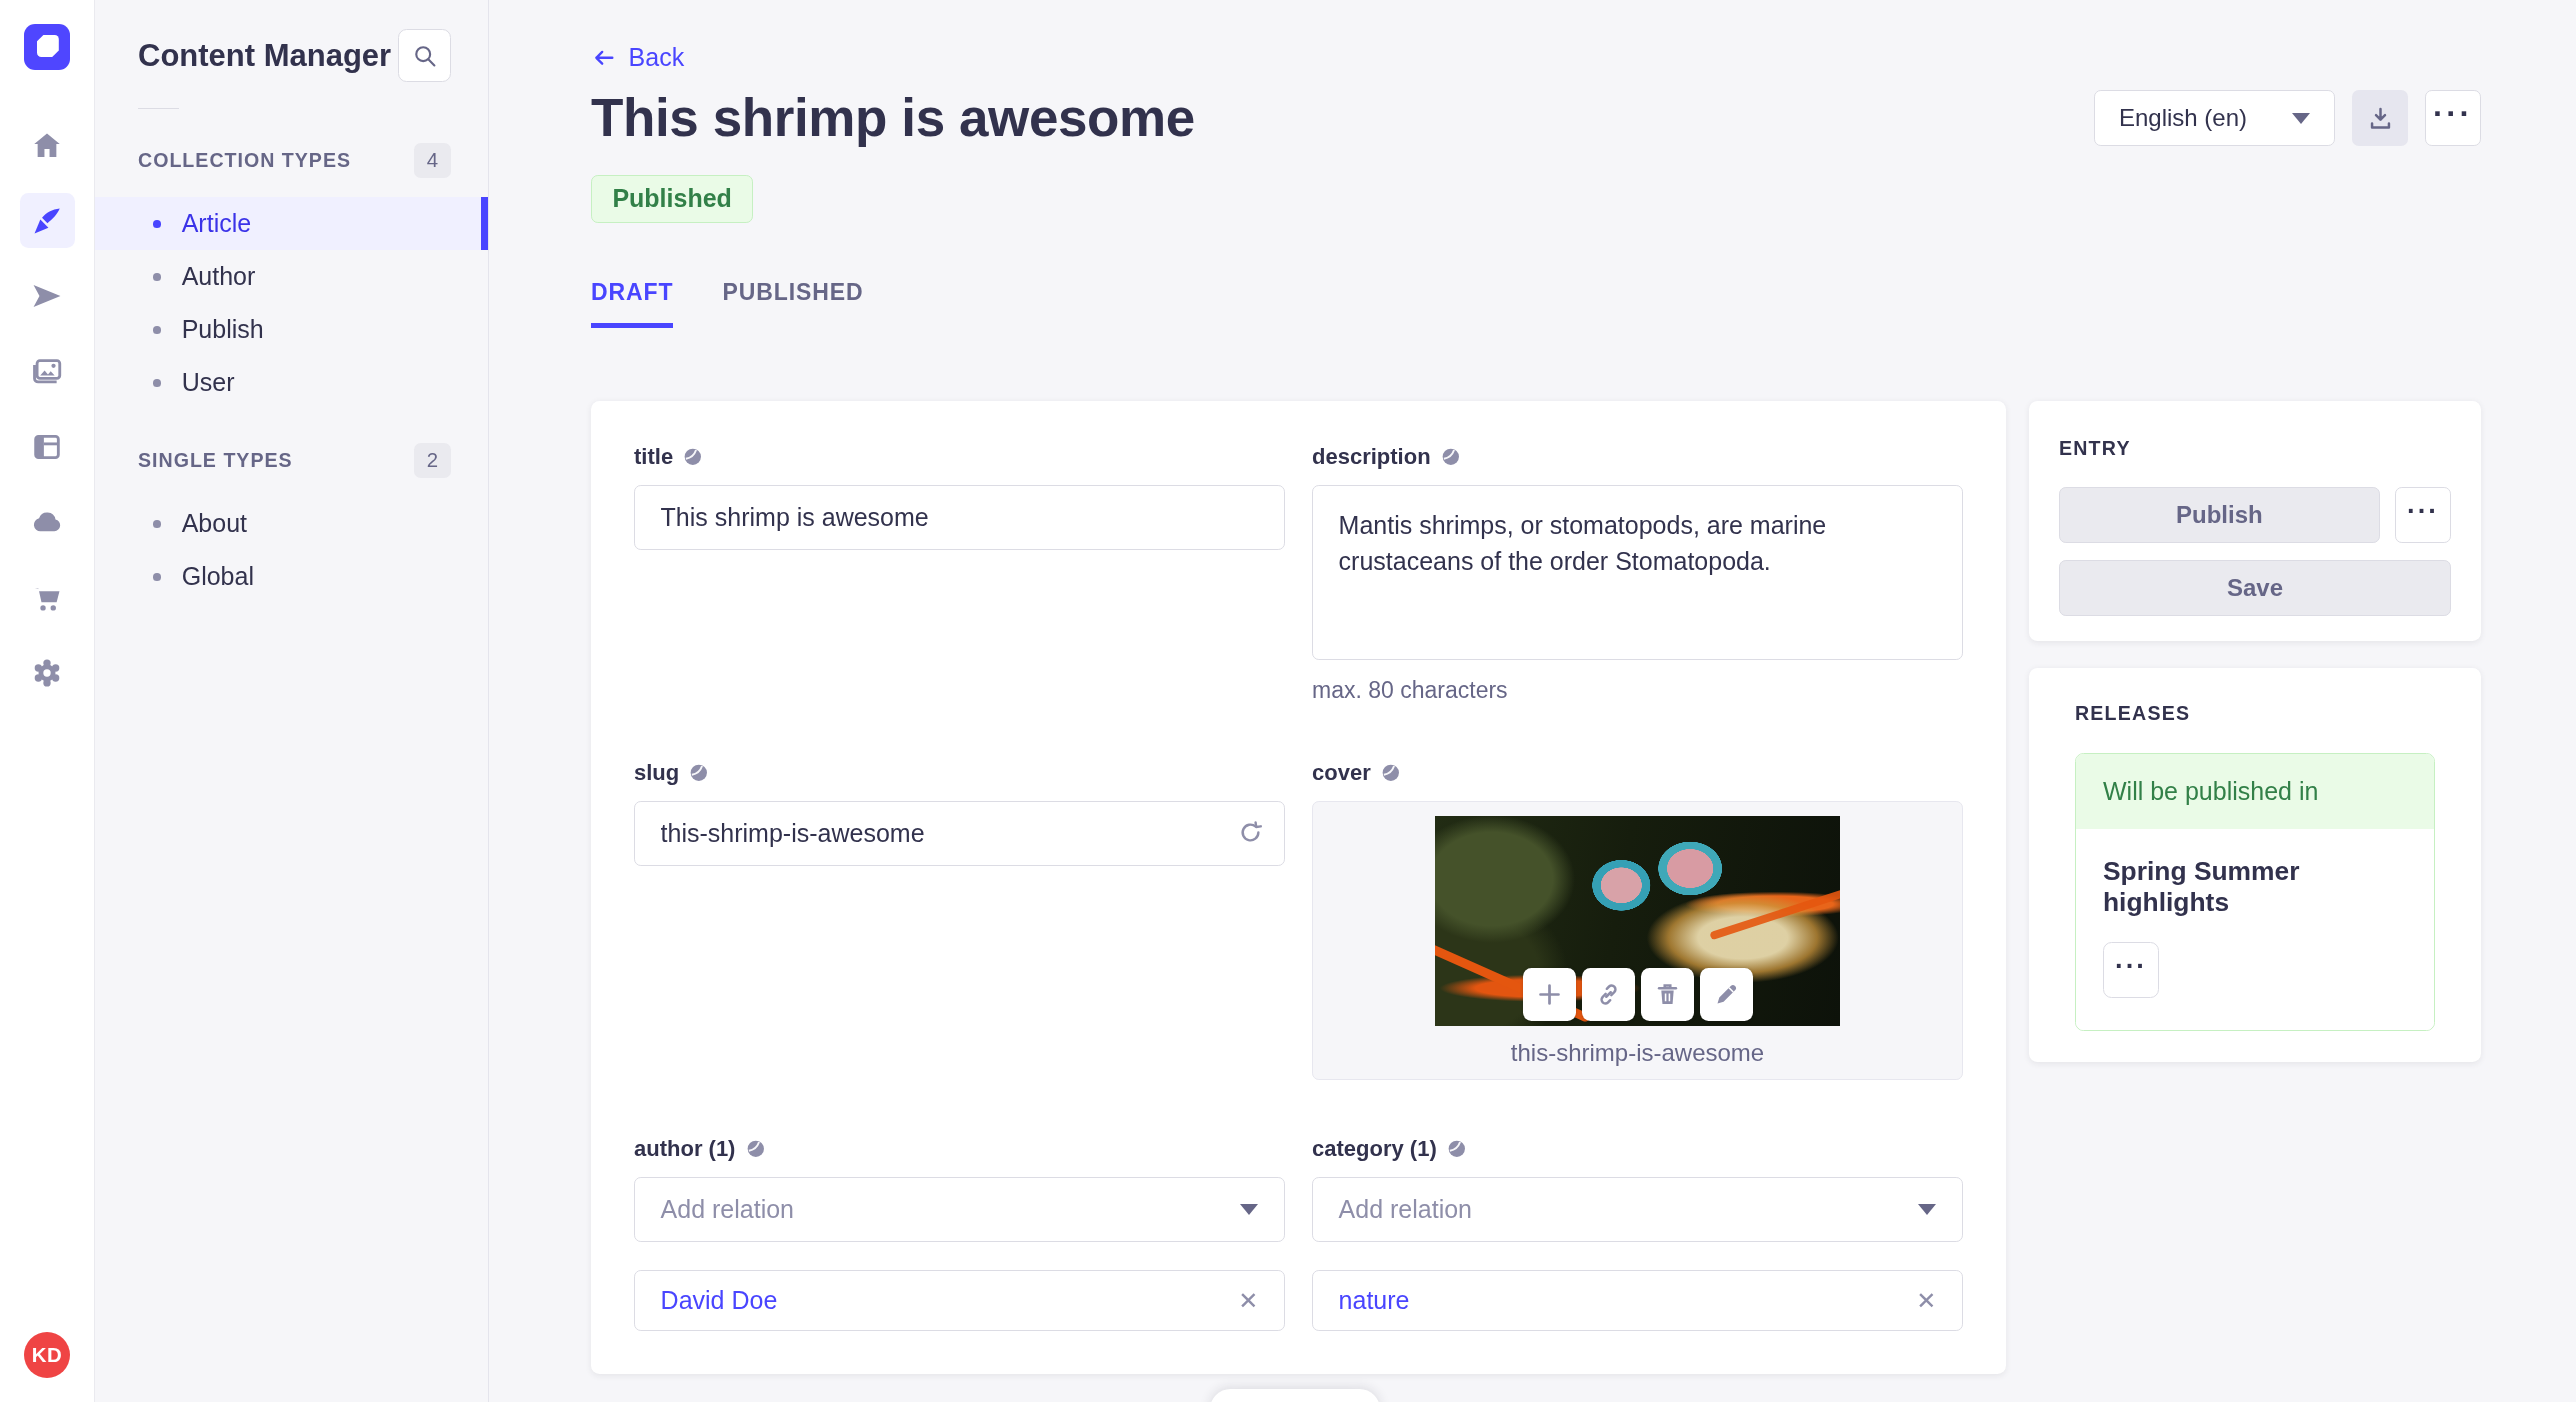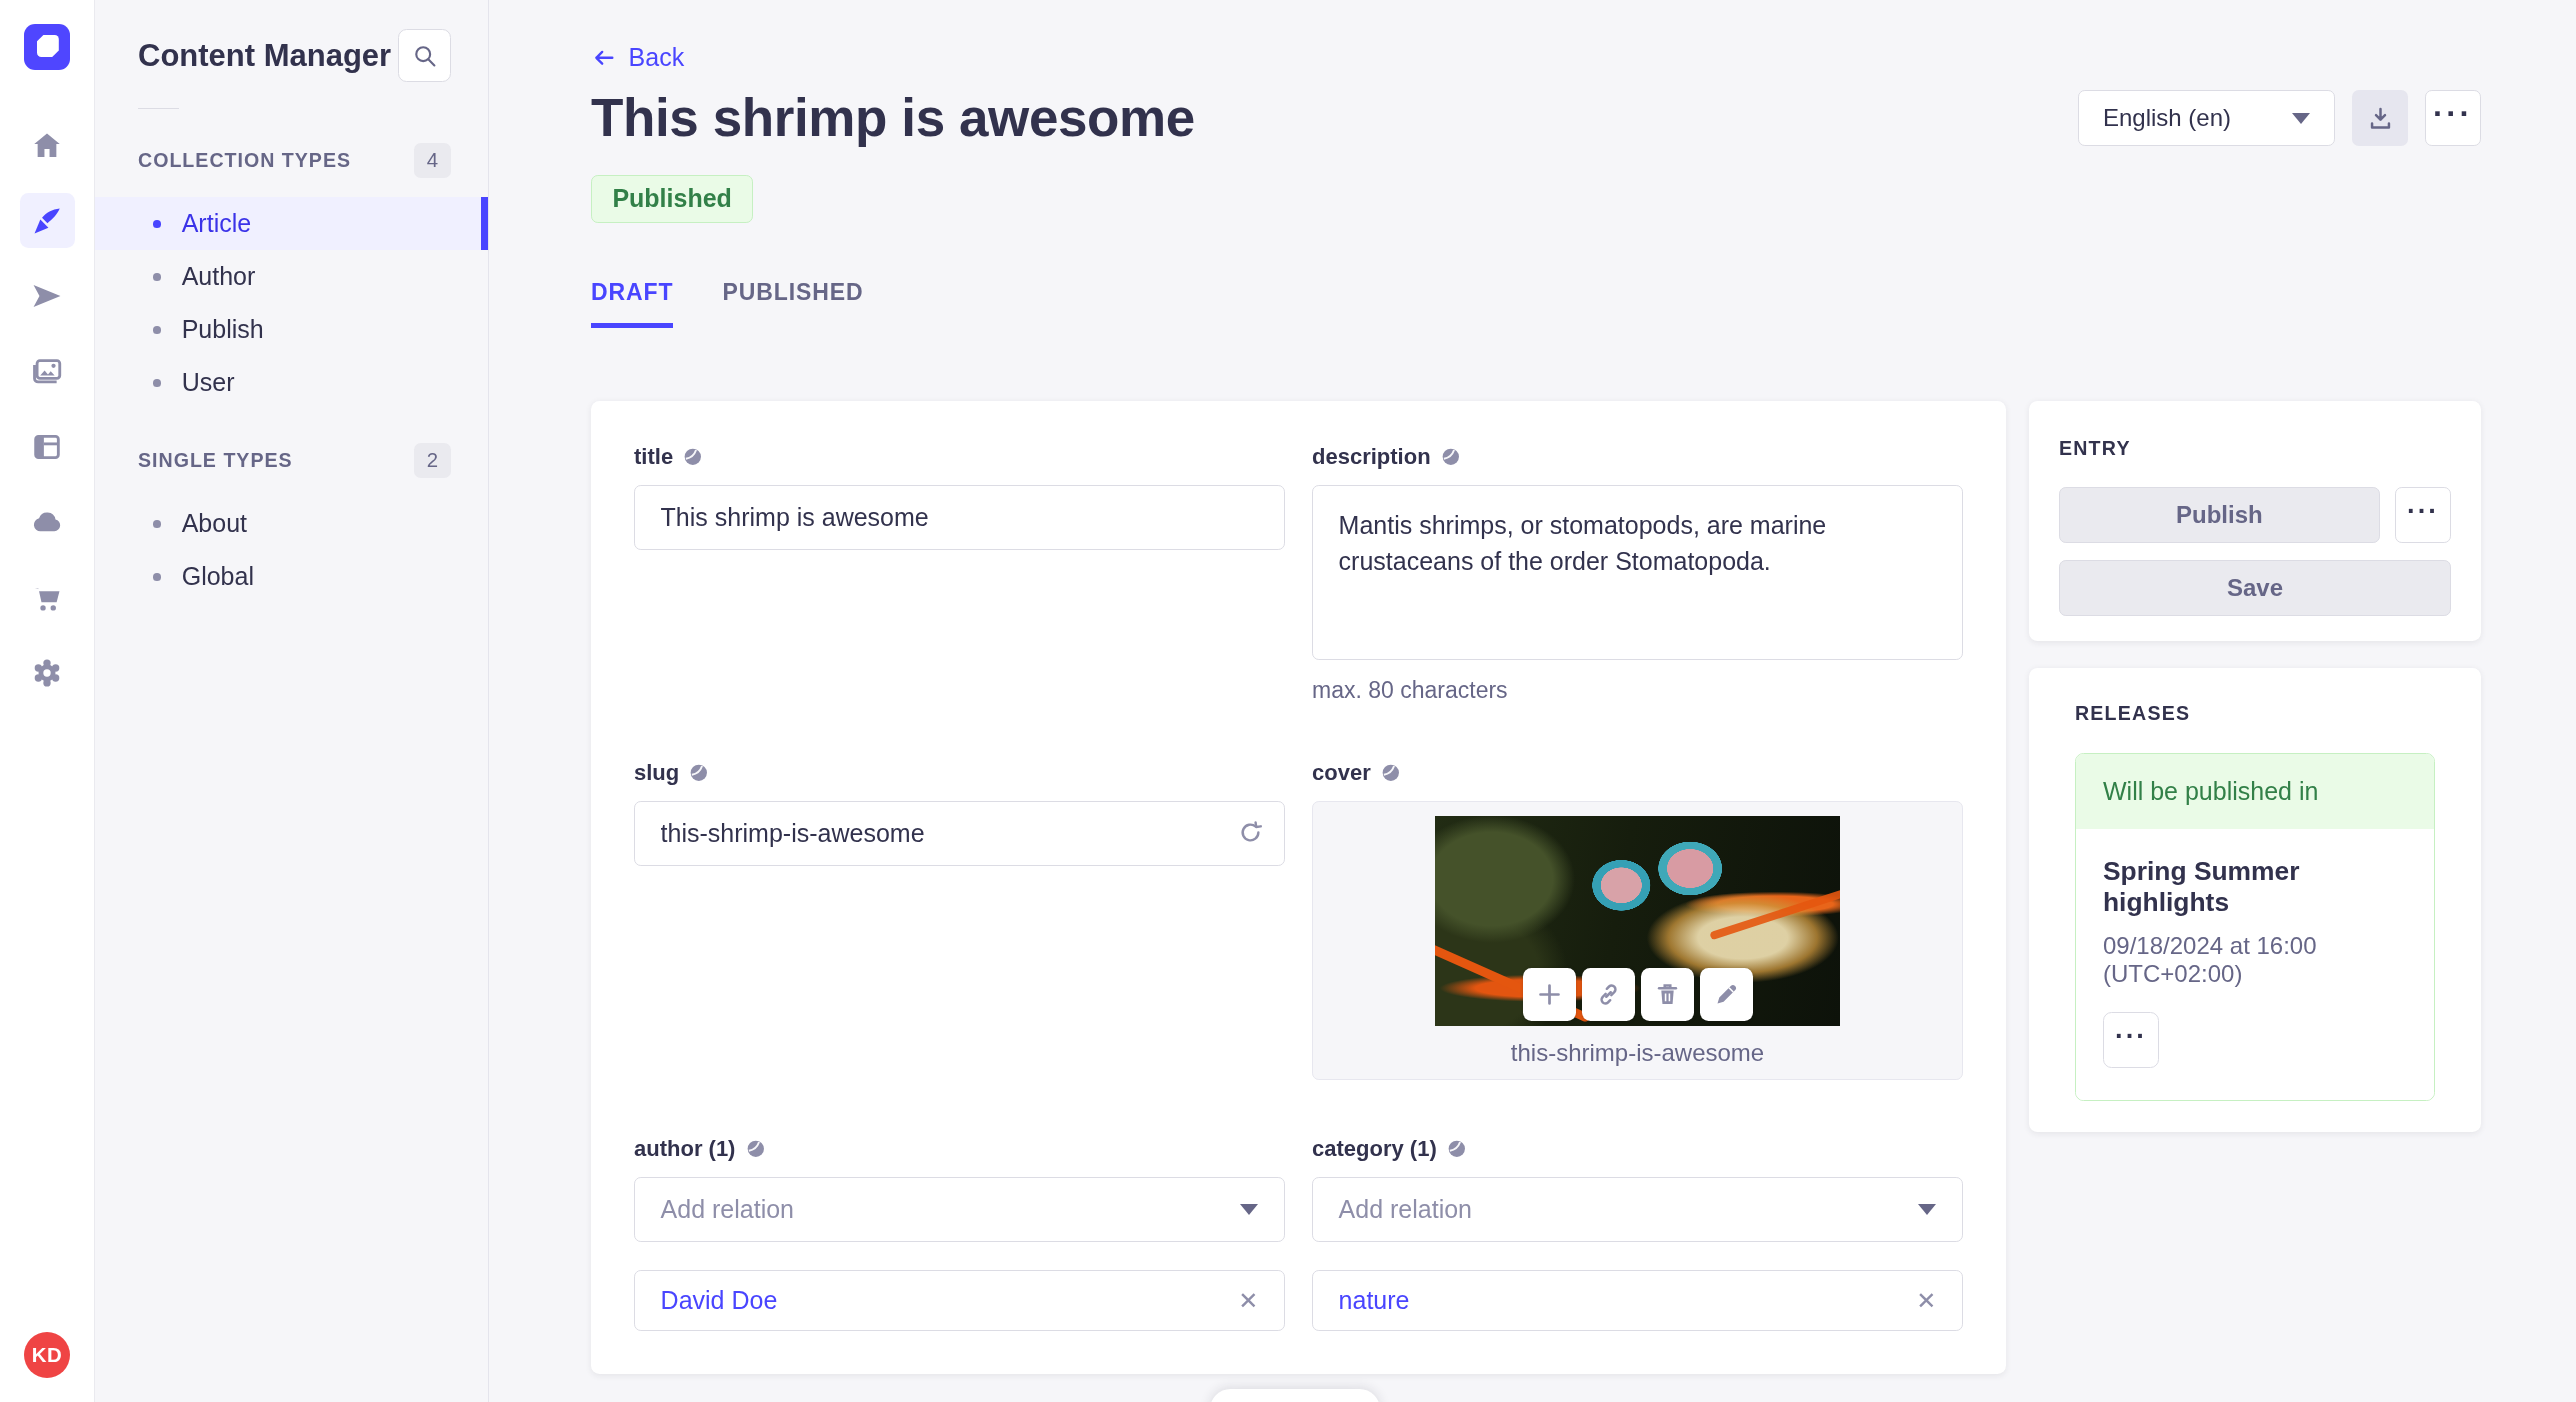--- a/index.html
+++ b/index.html
@@ -63,21 +63,21 @@
   .side-item.active::after { content:""; position:absolute; right:0; top:0; bottom:0; width:6.8px; background:#4945ff; }
   
   .main { position:absolute; left:490px; top:0; right:0; bottom:0; padding:0 95px 0 101px; }
   .back-row { padding-top:43px; }
   .back-link { display:inline-flex; align-items:center; gap:12px; color:#4945ff; font-size:25px; cursor:pointer; }
   .title-row { display:flex; justify-content:space-between; align-items:flex-start; margin-top:13.6px; }
   .page-title { font-size:53px; font-weight:bold; color:#32324d; letter-spacing:-0.4px; }
   .header-controls { display:flex; gap:17px; margin-top:3.4px; }
   .locale-select {
     height:56px; background:#fff; border:0.9px solid #dcdce4; border-radius:6.8px;
-    display:flex; align-items:center; gap:61px; padding:0 24px; font-size:24px; color:#32324d; cursor:pointer;
+    display:flex; align-items:center; gap:45px; padding:0 24px; font-size:24px; color:#32324d; cursor:pointer;
   }
   .caret { width:0; height:0; border-left:9.4px solid transparent; border-right:9.4px solid transparent; border-top:11px solid #666687; }
   .icon-btn { width:56px; height:56px; border-radius:6.8px; display:flex; align-items:center; justify-content:center; cursor:pointer; }
   .download-btn { background:#e6e6ef; }
   .more-btn { background:#fff; border:0.9px solid #dcdce4; }
   .dots { font-size:32px; font-weight:bold; color:#32324d; letter-spacing:2.6px; line-height:0; transform:translateY(-5.1px); }
   .badge-row { margin-top:27px; }
   .status-badge {
     display:inline-block; background:#eafbe7; border:0.9px solid #c6f0c2; color:#328048;
     font-size:25px; font-weight:600; padding:8.5px 20.4px; border-radius:6.8px;
@@ -467,21 +467,20 @@
         </div>
         <button class="btn-gray btn-save">Save</button>
       </section>
 
       <section class="panel-card releases-card">
         <div class="panel-title">RELEASES</div>
         <div class="release-box">
           <div class="release-status">Will be published in</div>
           <div class="release-body">
             <div class="release-name">Spring Summer highlights</div>
-            <div class="release-date">09/18/2024 at 16:00 (UTC+02:00)</div>
             <button class="release-more">
               <span class="dots-sm">···</span>
             </button>
           </div>
         </div>
       </section>
     </div>
   </div>
 </main>
 

